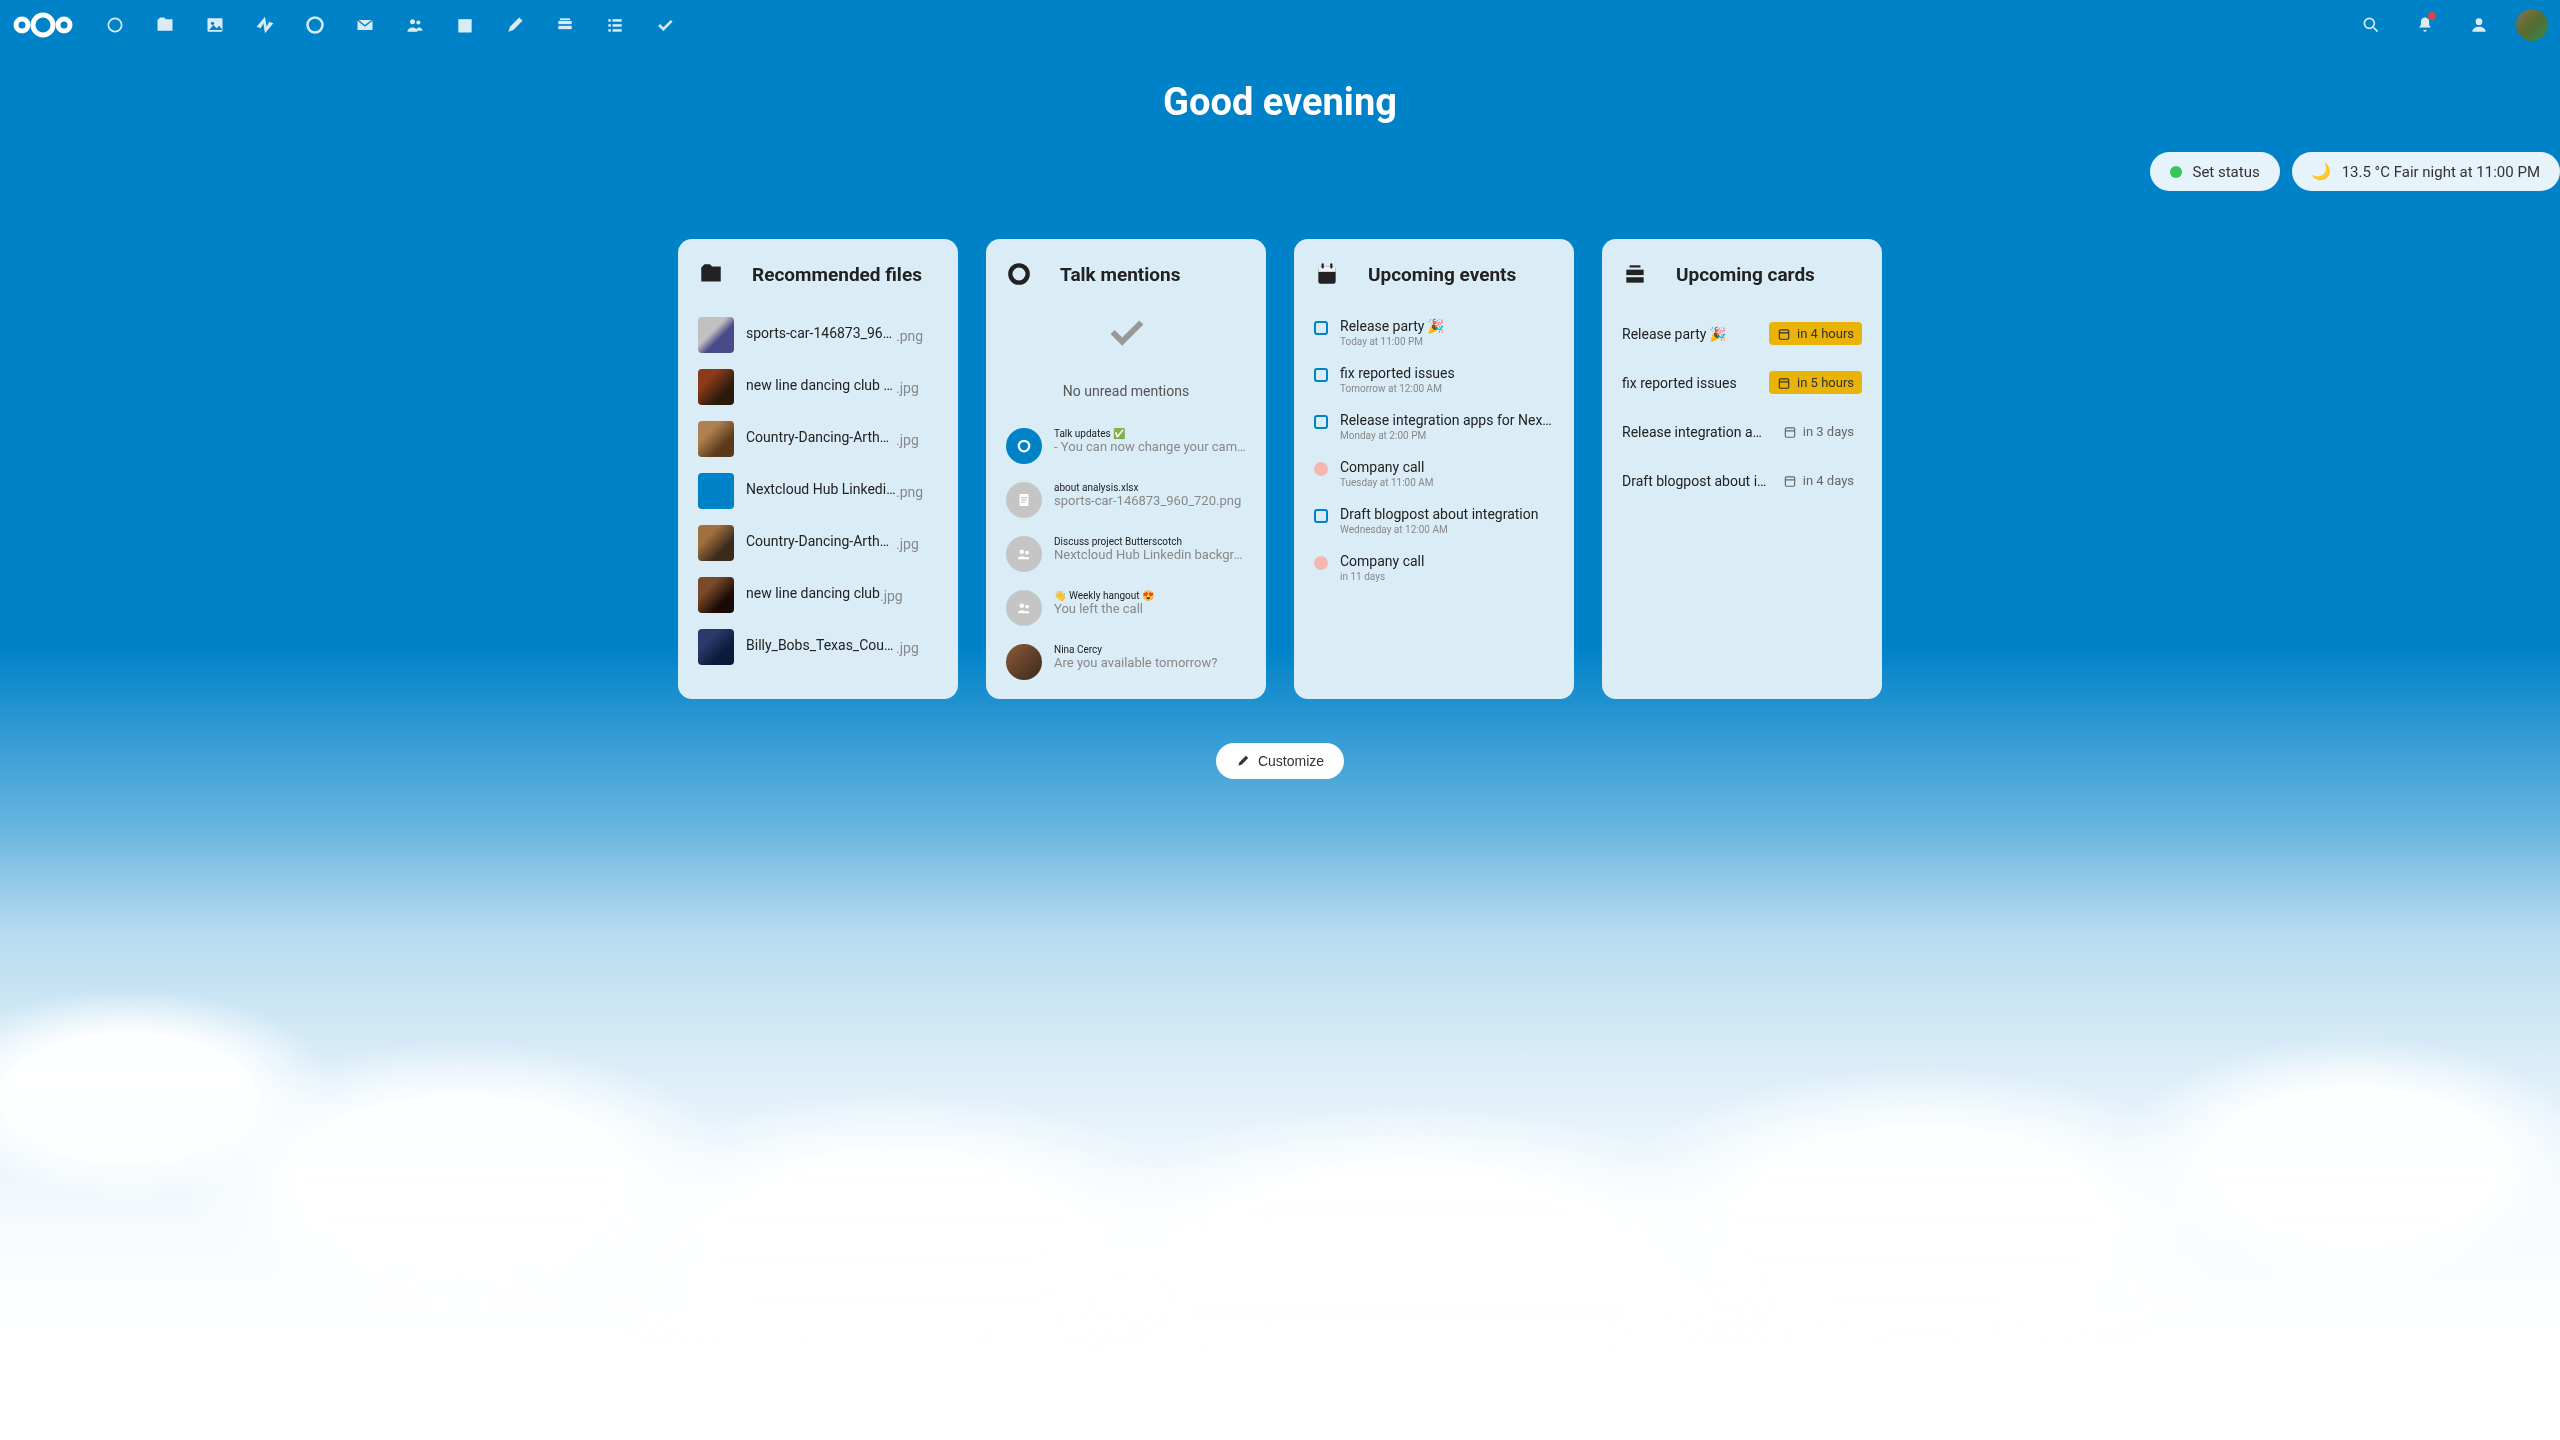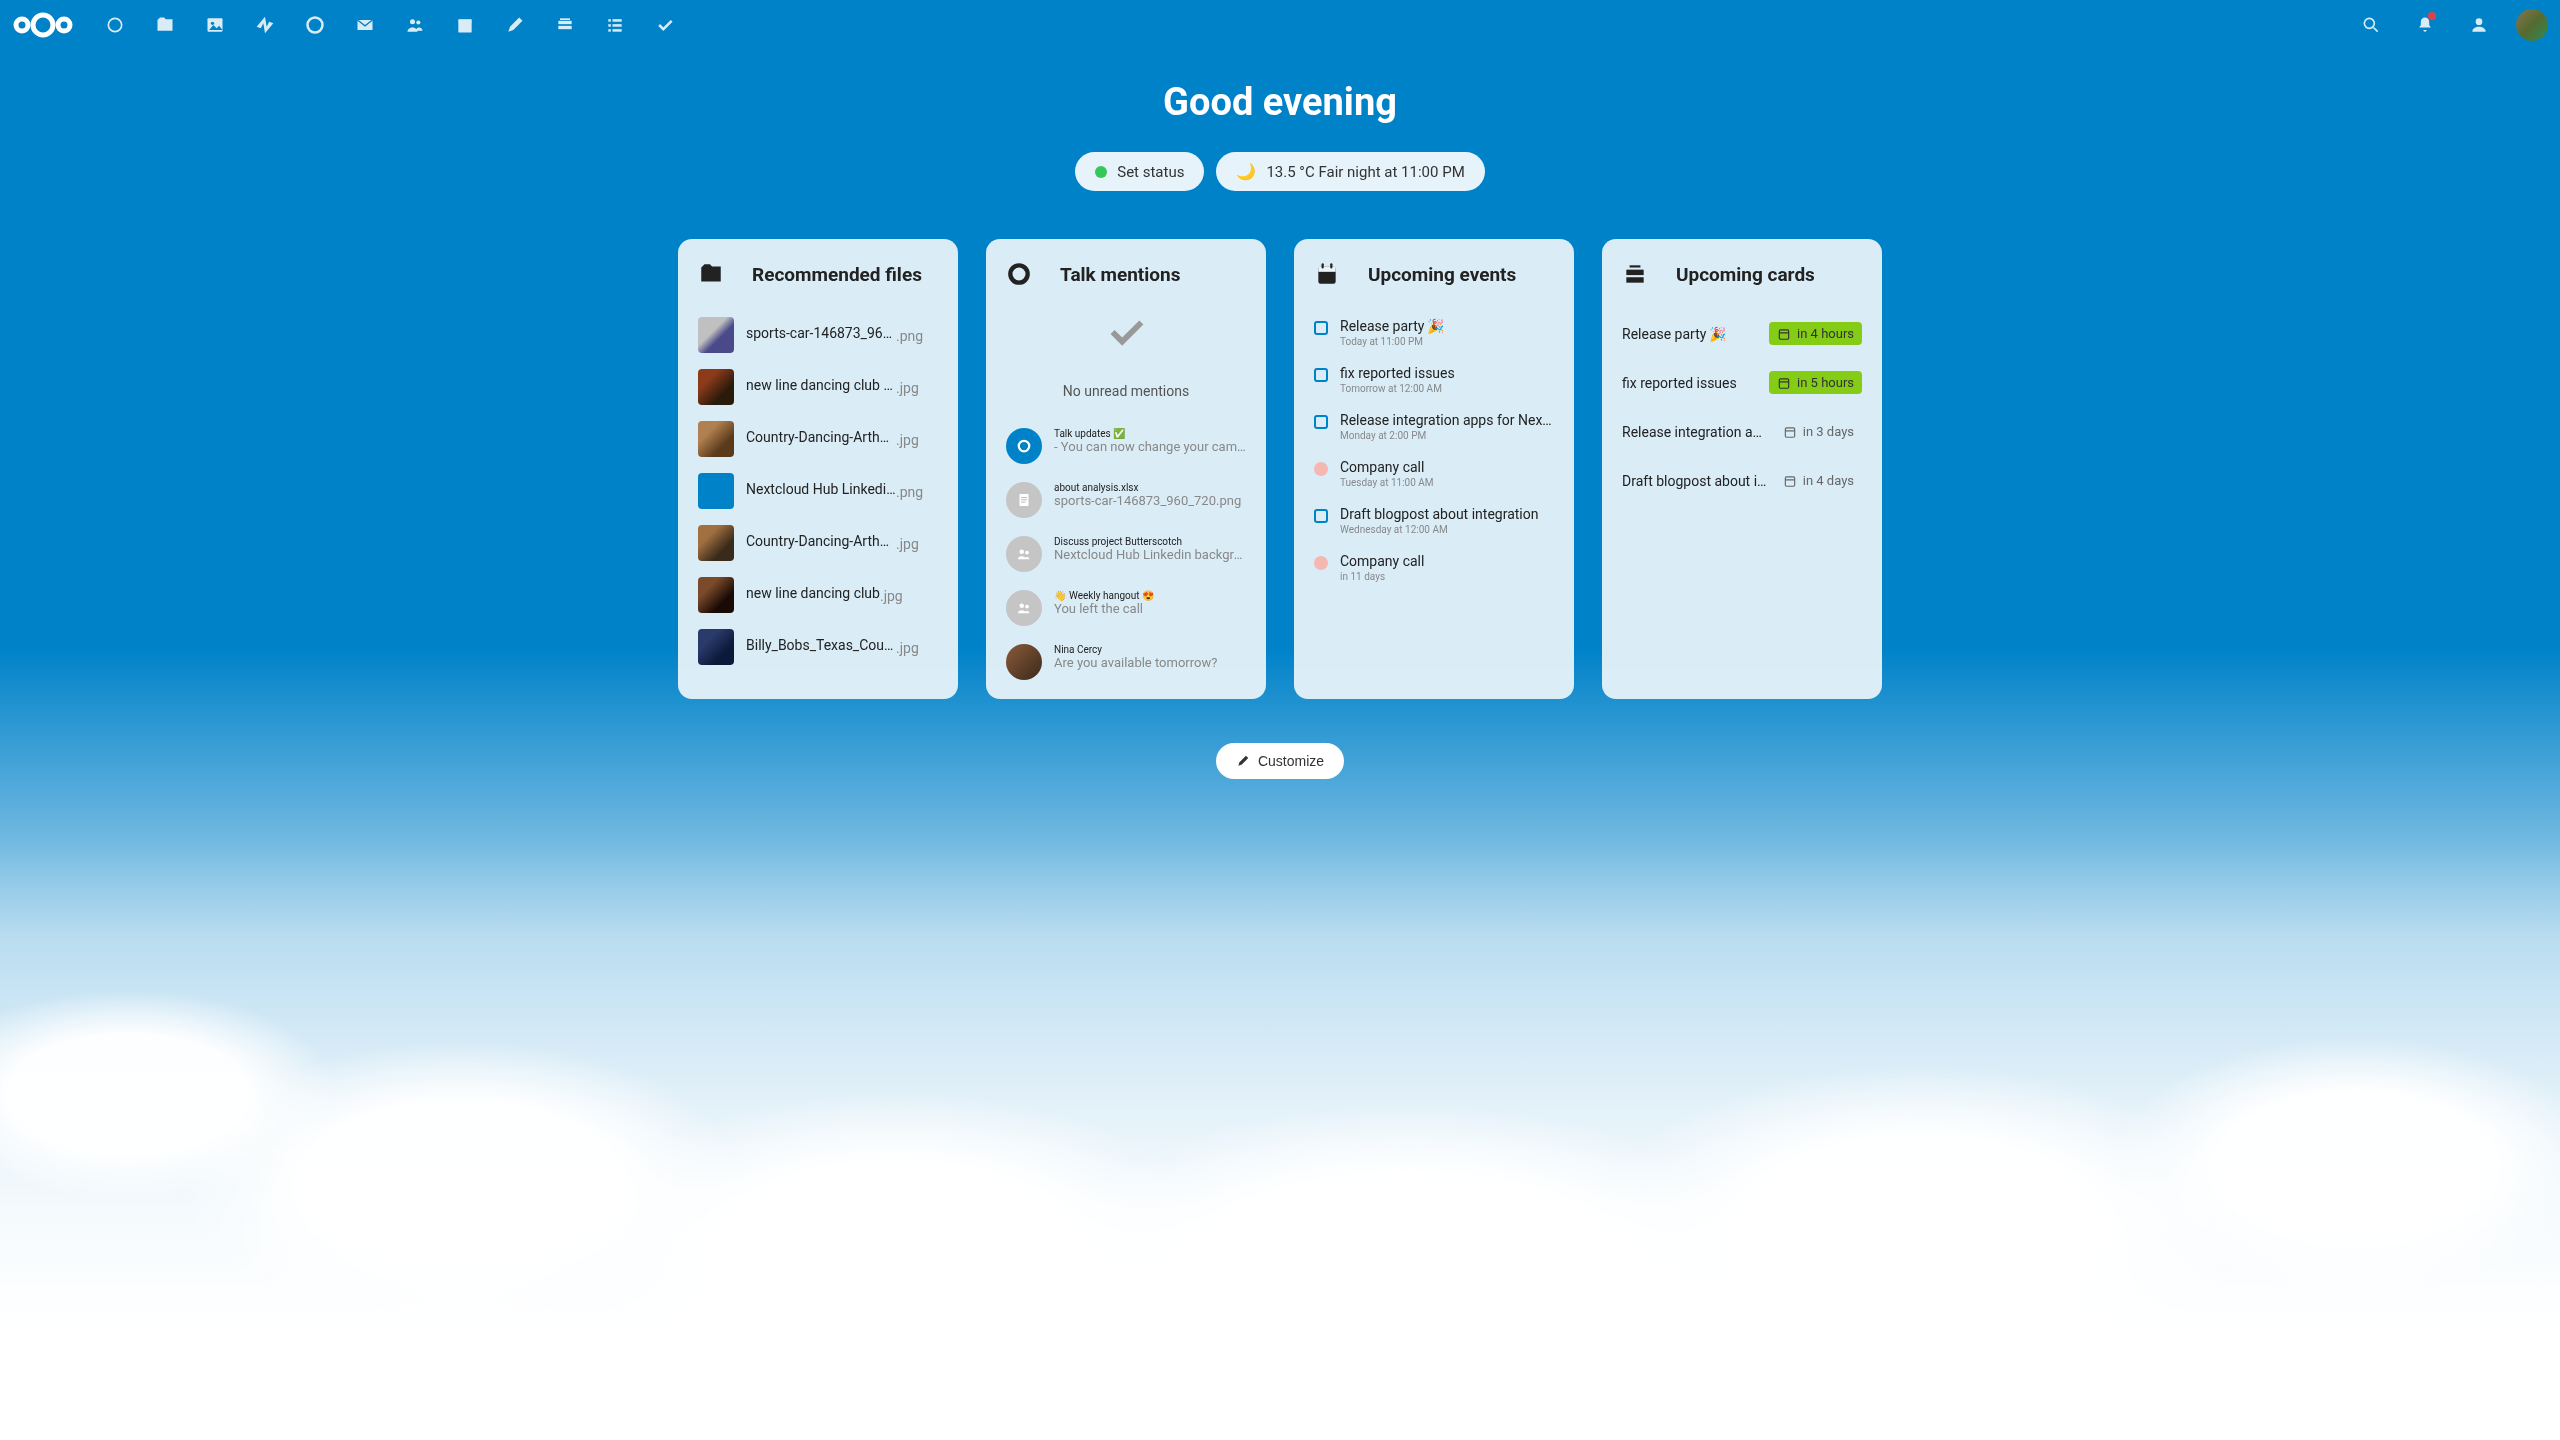--- a/index.html
+++ b/index.html
@@ -64,21 +64,21 @@
 }
 .bell-dot { position: relative; }
 .bell-dot::after {
   content: ""; position: absolute; top: 12px; right: 14px;
   width: 8px; height: 8px; background: #ff3b30; border-radius: 50%;
 }
 
 
 .greeting { position: relative; z-index: 5; text-align: center; margin-top: 30px; }
 .greeting h1 { color: #fff; font-size: 38px; font-weight: 700; }
-.status-row { display: flex; justify-content: center; gap: 12px; margin-top: 28px; }
+.status-row { display: flex; justify-content: flex-end; gap: 12px; margin-top: 28px; }
 .pill {
   background: rgba(255,255,255,0.9);
   border-radius: 999px;
   padding: 10px 20px;
   display: flex; align-items: center; gap: 10px;
   font-size: 15px; color: #333;
   cursor: pointer;
 }
 .status-dot { width: 12px; height: 12px; background: #34c759; border-radius: 50%; }
 .weather-icon { font-size: 16px; }
@@ -145,21 +145,21 @@
 .event-time { font-size: 10px; color: #888; margin-top: 2px; }
 
 
 .card-row { display: flex; align-items: center; justify-content: space-between; gap: 8px; padding: 13px 0; cursor: pointer; }
 .card-row-title { font-size: 14px; color: #222; white-space: nowrap; overflow: hidden; text-overflow: ellipsis; flex:1; min-width:0; }
 .badge {
   display: flex; align-items: center; gap: 6px;
   font-size: 13px; padding: 4px 8px; border-radius: 4px;
   flex-shrink: 0;
 }
-.badge.yellow { background: #84cc16; color: #333; }
+.badge.yellow { background: #eab308; color: #333; }
 .badge.plain { color: #666; }
 .badge svg { width: 14px; height: 14px; fill: currentColor; }
 
 
 .customize-row { position: relative; z-index: 5; text-align: center; margin-top: 44px; }
 .customize-btn {
   background: #fff; border: none; border-radius: 999px;
   padding: 10px 20px; font-size: 14px; color: #333;
   display: inline-flex; align-items: center; gap: 8px;
   cursor: pointer;

